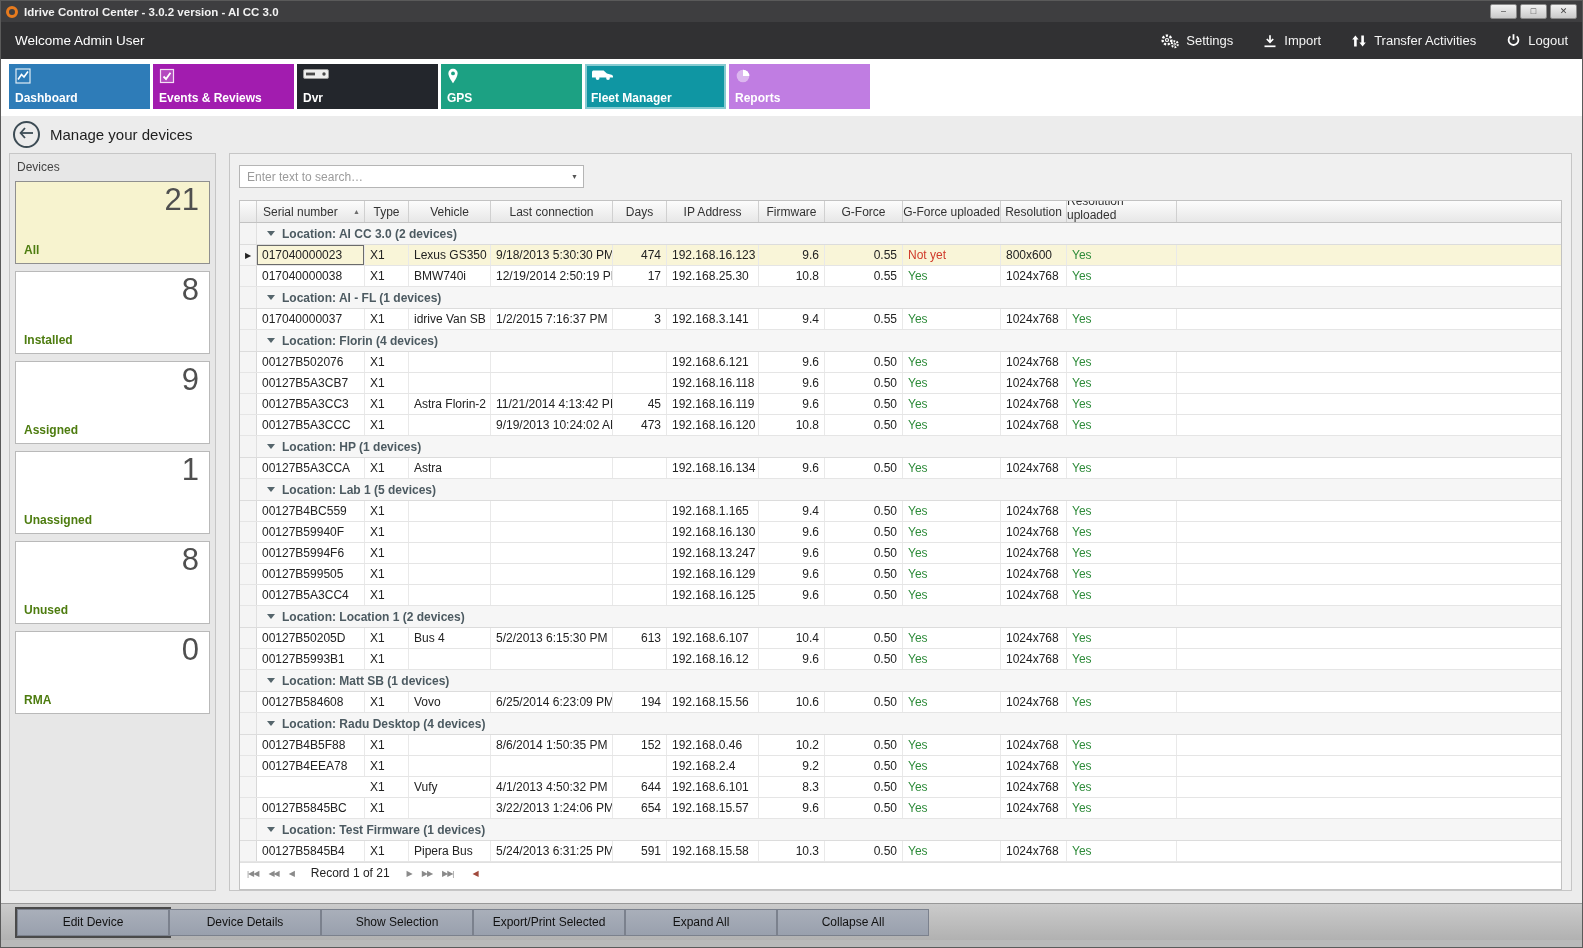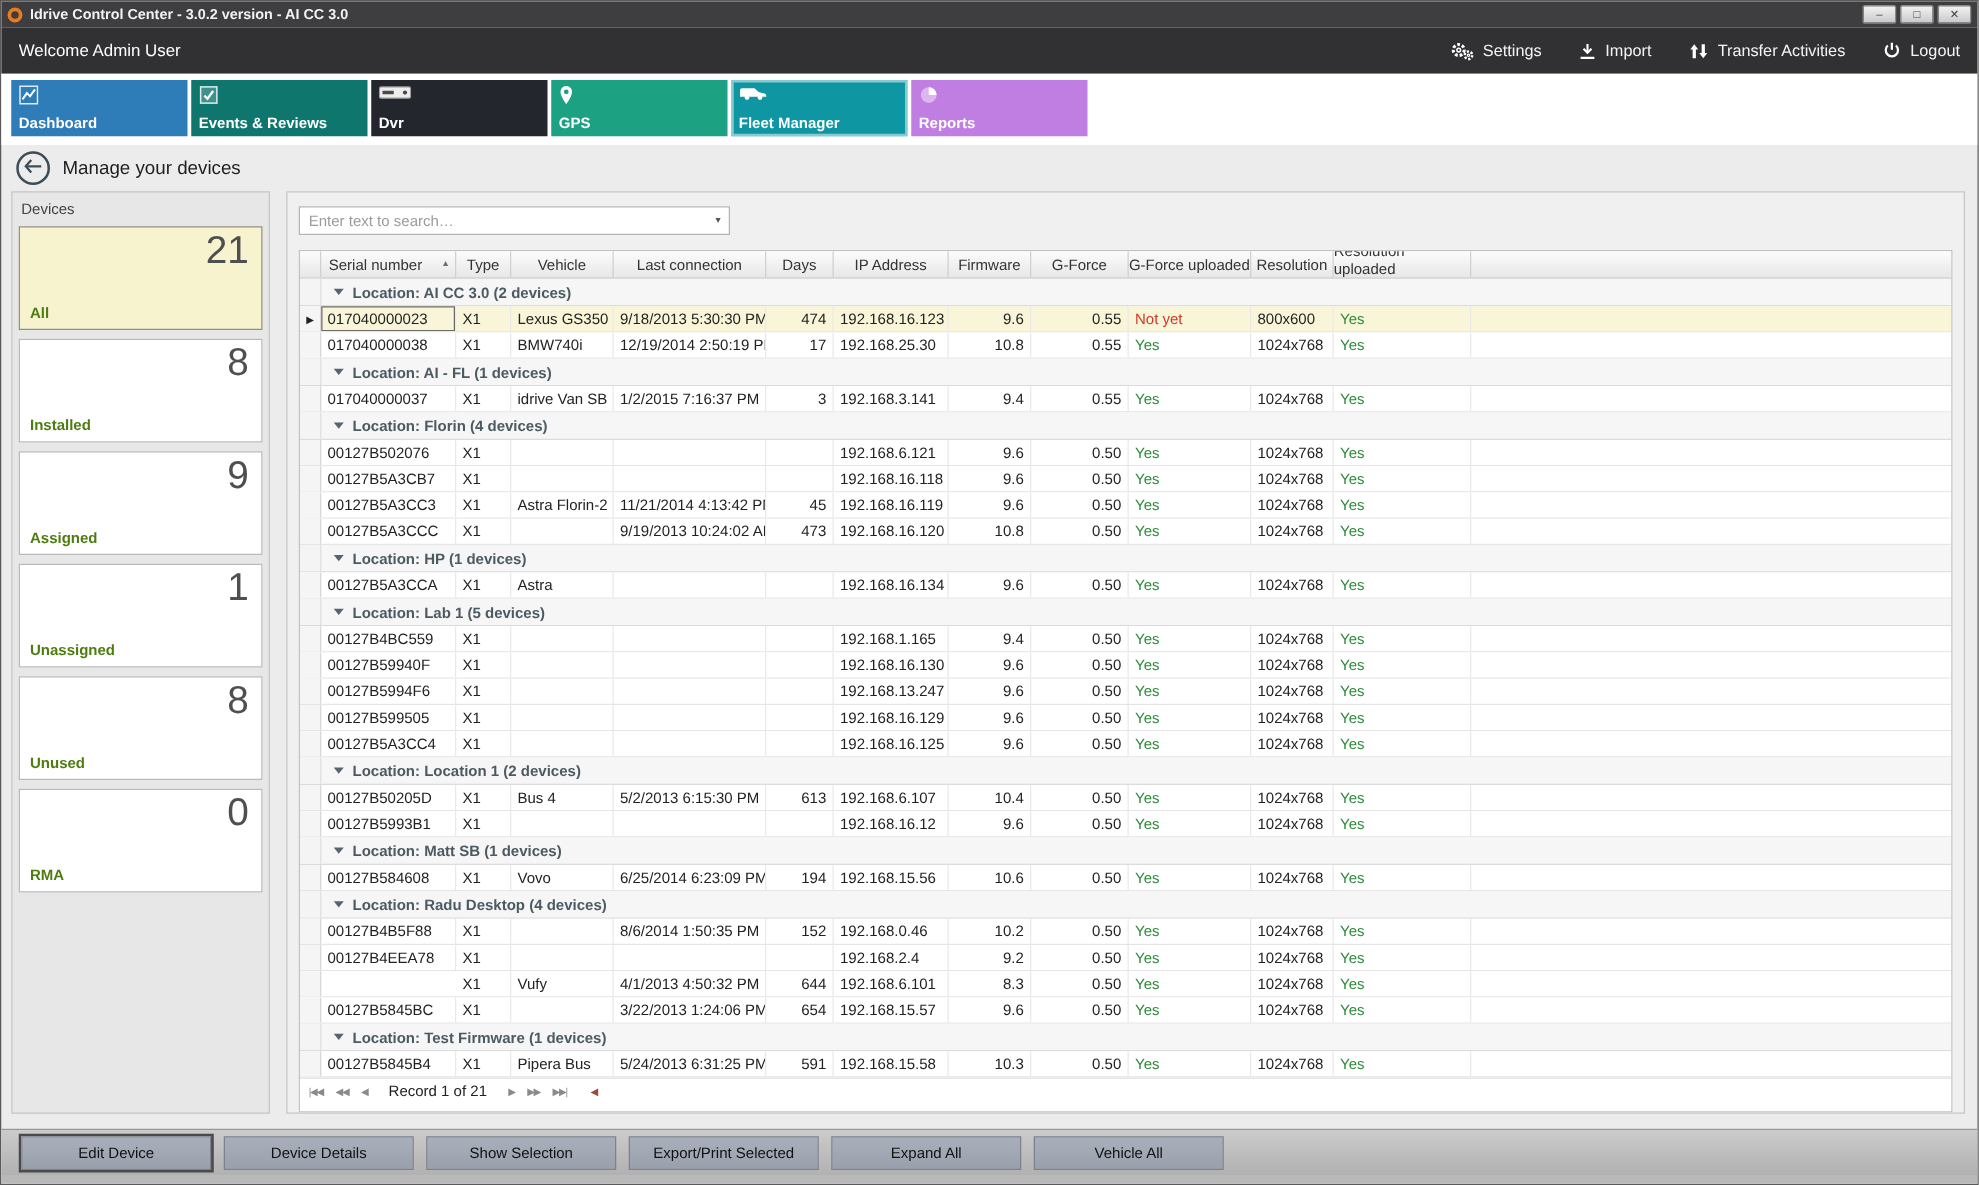--- a/index.html
+++ b/index.html
@@ -72,21 +72,21 @@
   .cell.right { justify-content:flex-end; }
   .cell.fillercell { flex:1 1 auto; border-right:none; }
   .focuscell { box-shadow: inset 0 0 0 1px #6b6b6b; }
 
   .pager { height:21px; flex:0 0 auto; border-top:1px solid #e0e0e0; background:#fff; display:flex; align-items:center; gap:4px; padding-left:4px; }
   .pgbtn { color:#8a8a8a; font-size:8px; letter-spacing:-1px; padding:0 3px; cursor:pointer; }
   .precord { font-size:12px; color:#222; margin:0 10px; }
   .pgextra { color:#a0493c; font-size:8px; margin-left:12px; cursor:pointer; }
 
   
-  .footer { height:37px; flex:0 0 auto; background:linear-gradient(#cbcbcb,#b1b1b1); border-top:1px solid #989898; display:flex; align-items:center; gap:10px; padding-left:16px; }
+  .footer { height:37px; flex:0 0 auto; background:linear-gradient(#cbcbcb,#b1b1b1); border-top:1px solid #989898; display:flex; align-items:center; padding-left:16px; }
   .fbtn { width:152px; height:27px; background:linear-gradient(#a9afba,#99a0ad); border:1px solid #7b818d; color:#111;
           font-size:12px; font-family:inherit; display:flex; align-items:center; justify-content:center; cursor:pointer; }
   .fbtn.focused { box-shadow:0 0 0 2px #4a4a4a; }
   .bottomstrip { height:7px; flex:0 0 auto; background:#b9b9b9; }
 </style>
 </head>
 <body>
 
 <div class="window">
 
@@ -154,21 +154,21 @@
   <div class="tabsrow" id="tabs">
       <div class="tab" style="background: rgb(46, 124, 184);">
         <span class="tab-icon">
           <svg width="16" height="16" viewBox="0 0 16 16">
             <rect x="1" y="1" width="14" height="14" fill="none" stroke="rgba(255,255,255,.85)" stroke-width="1.2"></rect>
             <polyline points="3,11.5 6.5,6.5 9,9 13,3.5" fill="none" stroke="#fff" stroke-width="1.6"></polyline>
           </svg>
         </span>
         <span class="tab-label">Dashboard</span>
       </div>
-      <div class="tab" style="background: #0f766e;">
+      <div class="tab" style="background: #a21caf;">
         <span class="tab-icon">
           <svg width="16" height="16" viewBox="0 0 16 16">
             <rect x="1.5" y="1.5" width="13" height="13" fill="rgba(255,255,255,.2)" stroke="rgba(255,255,255,.85)" stroke-width="1.2"></rect>
             <polyline points="4.5,8.5 7,11 11.5,4.8" fill="none" stroke="#fff" stroke-width="1.8"></polyline>
           </svg>
         </span>
         <span class="tab-label">Events &amp; Reviews</span>
       </div>
       <div class="tab" style="background: rgb(35, 38, 44);">
         <span class="tab-icon">
@@ -672,16 +672,16 @@
       </div>
     </section>
   </div>
 
   <div class="footer" id="footer">
       <button class="fbtn focused">Edit Device</button>
       <button class="fbtn">Device Details</button>
       <button class="fbtn">Show Selection</button>
       <button class="fbtn">Export/Print Selected</button>
       <button class="fbtn">Expand All</button>
-      <button class="fbtn">Vehicle All</button>
+      <button class="fbtn">Collapse All</button>
     </div>
   <div class="bottomstrip"></div>
 </div>
 
 </body></html>

